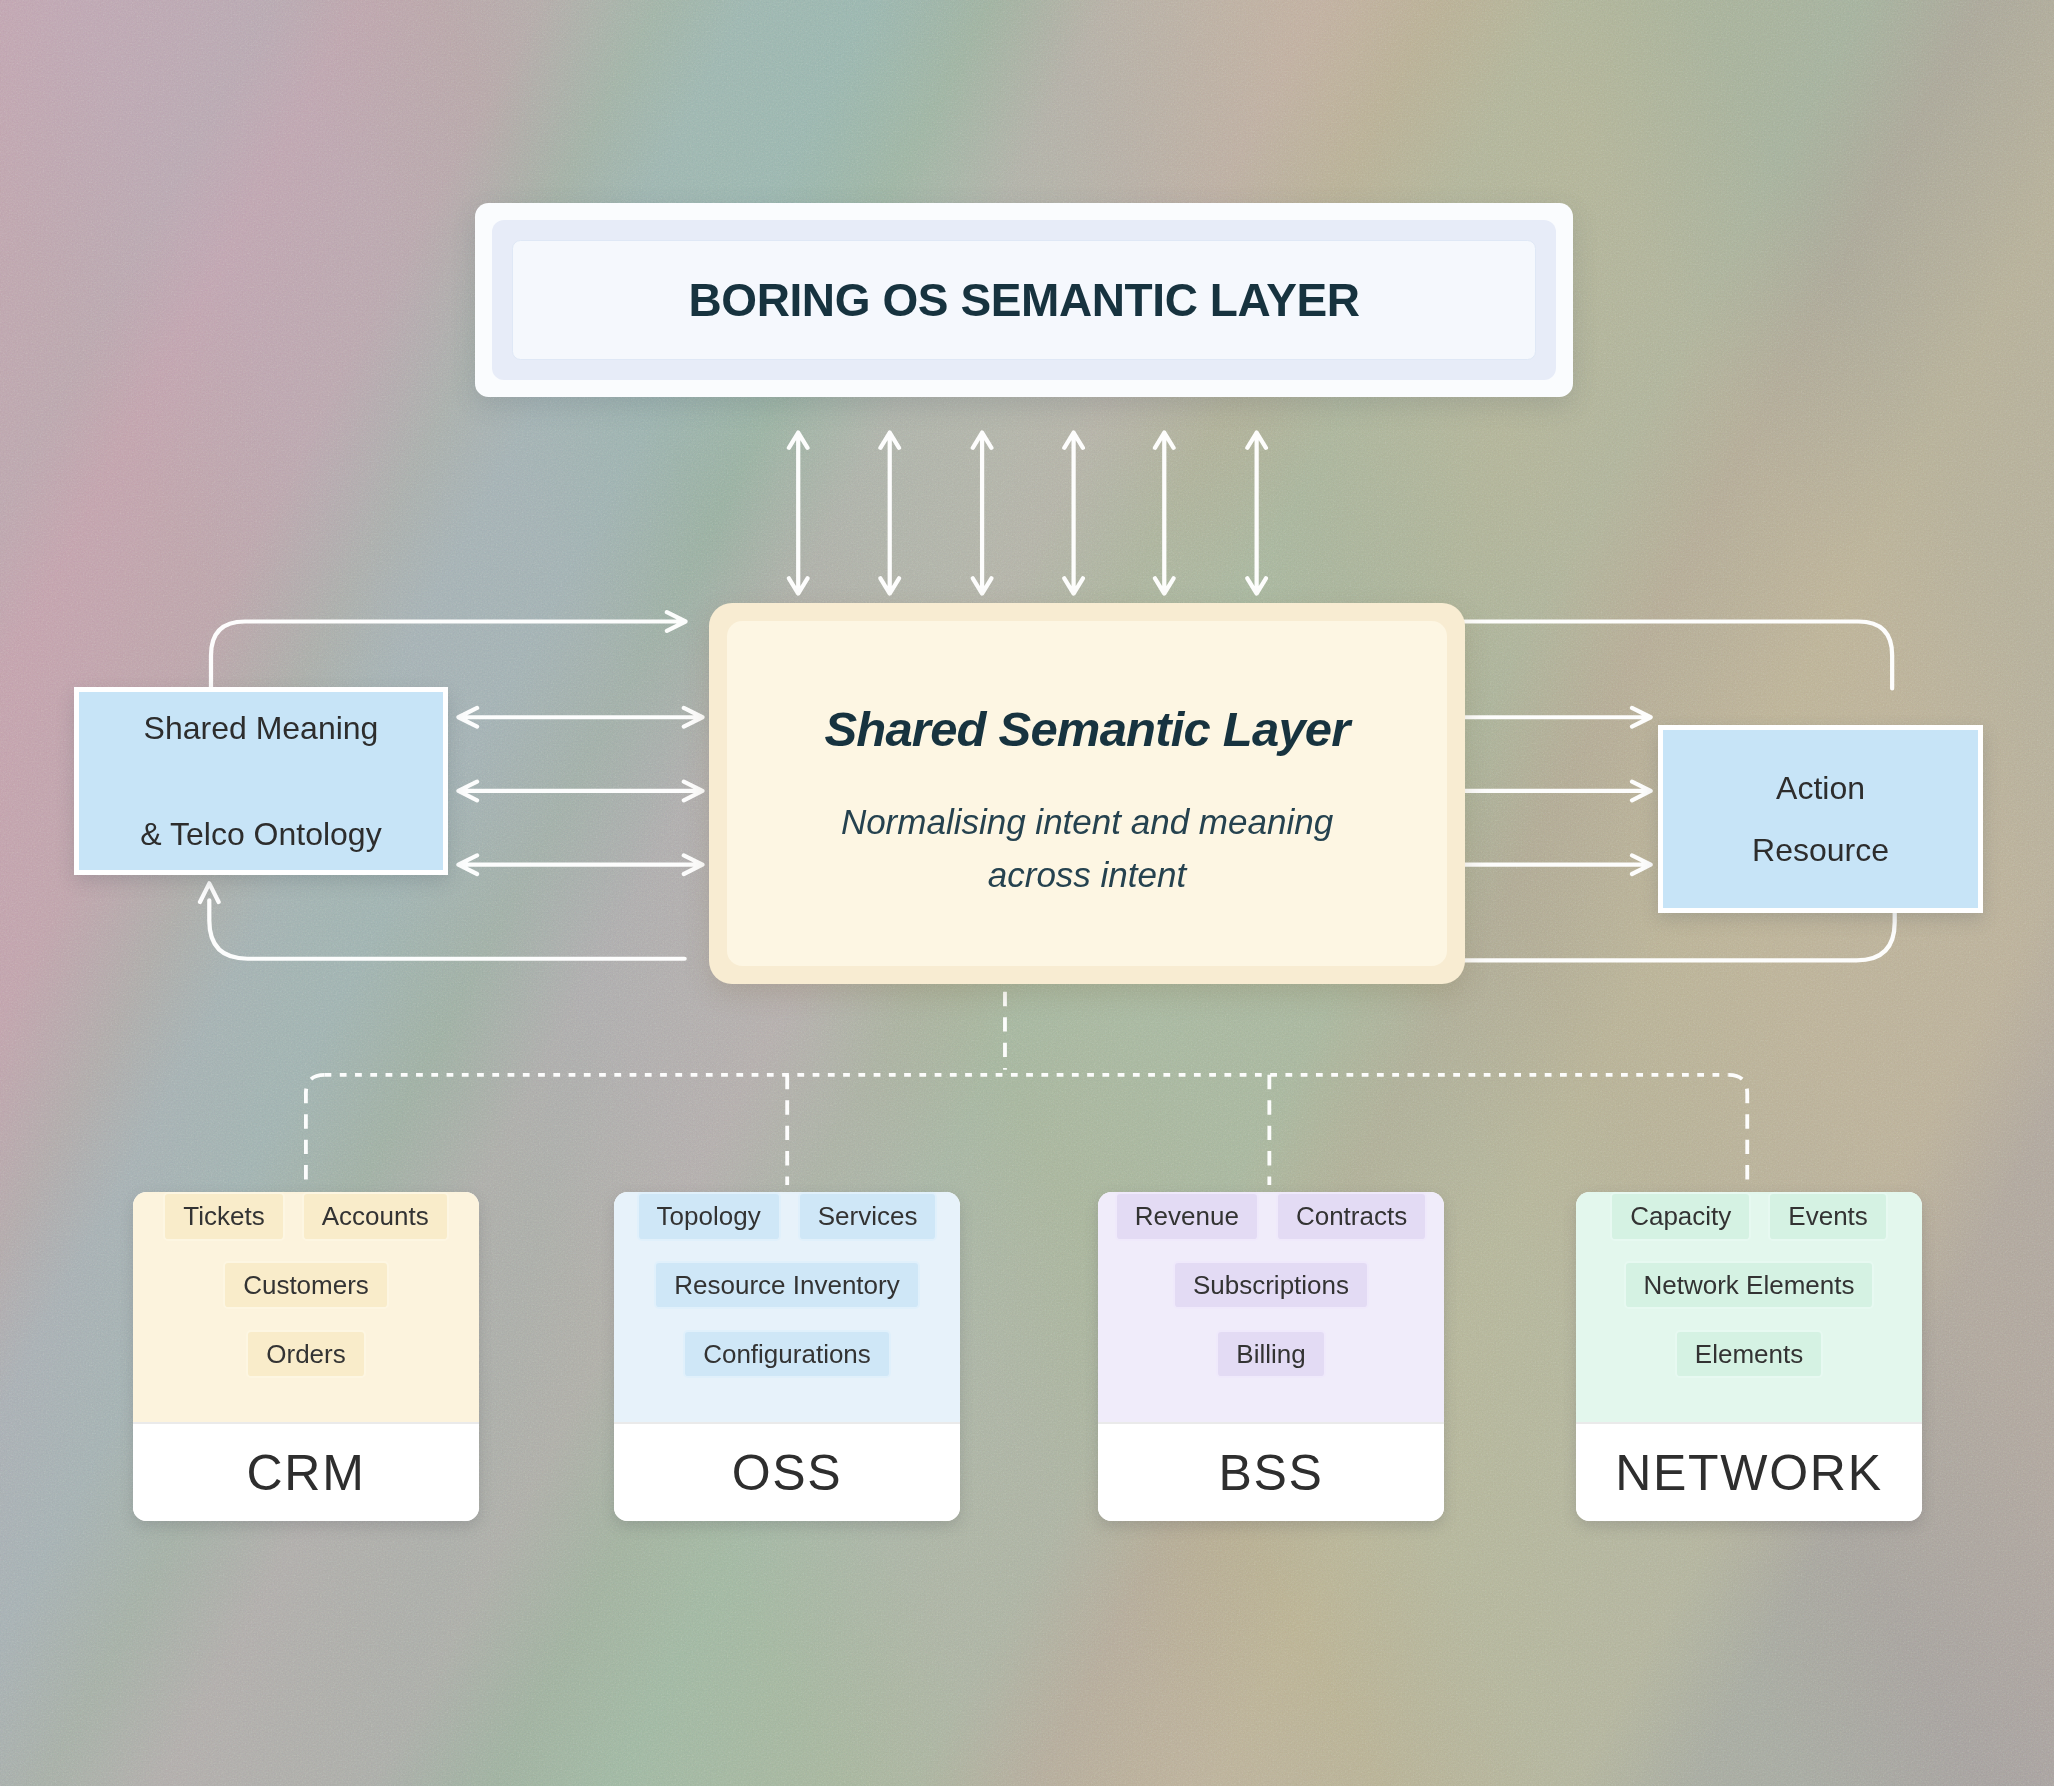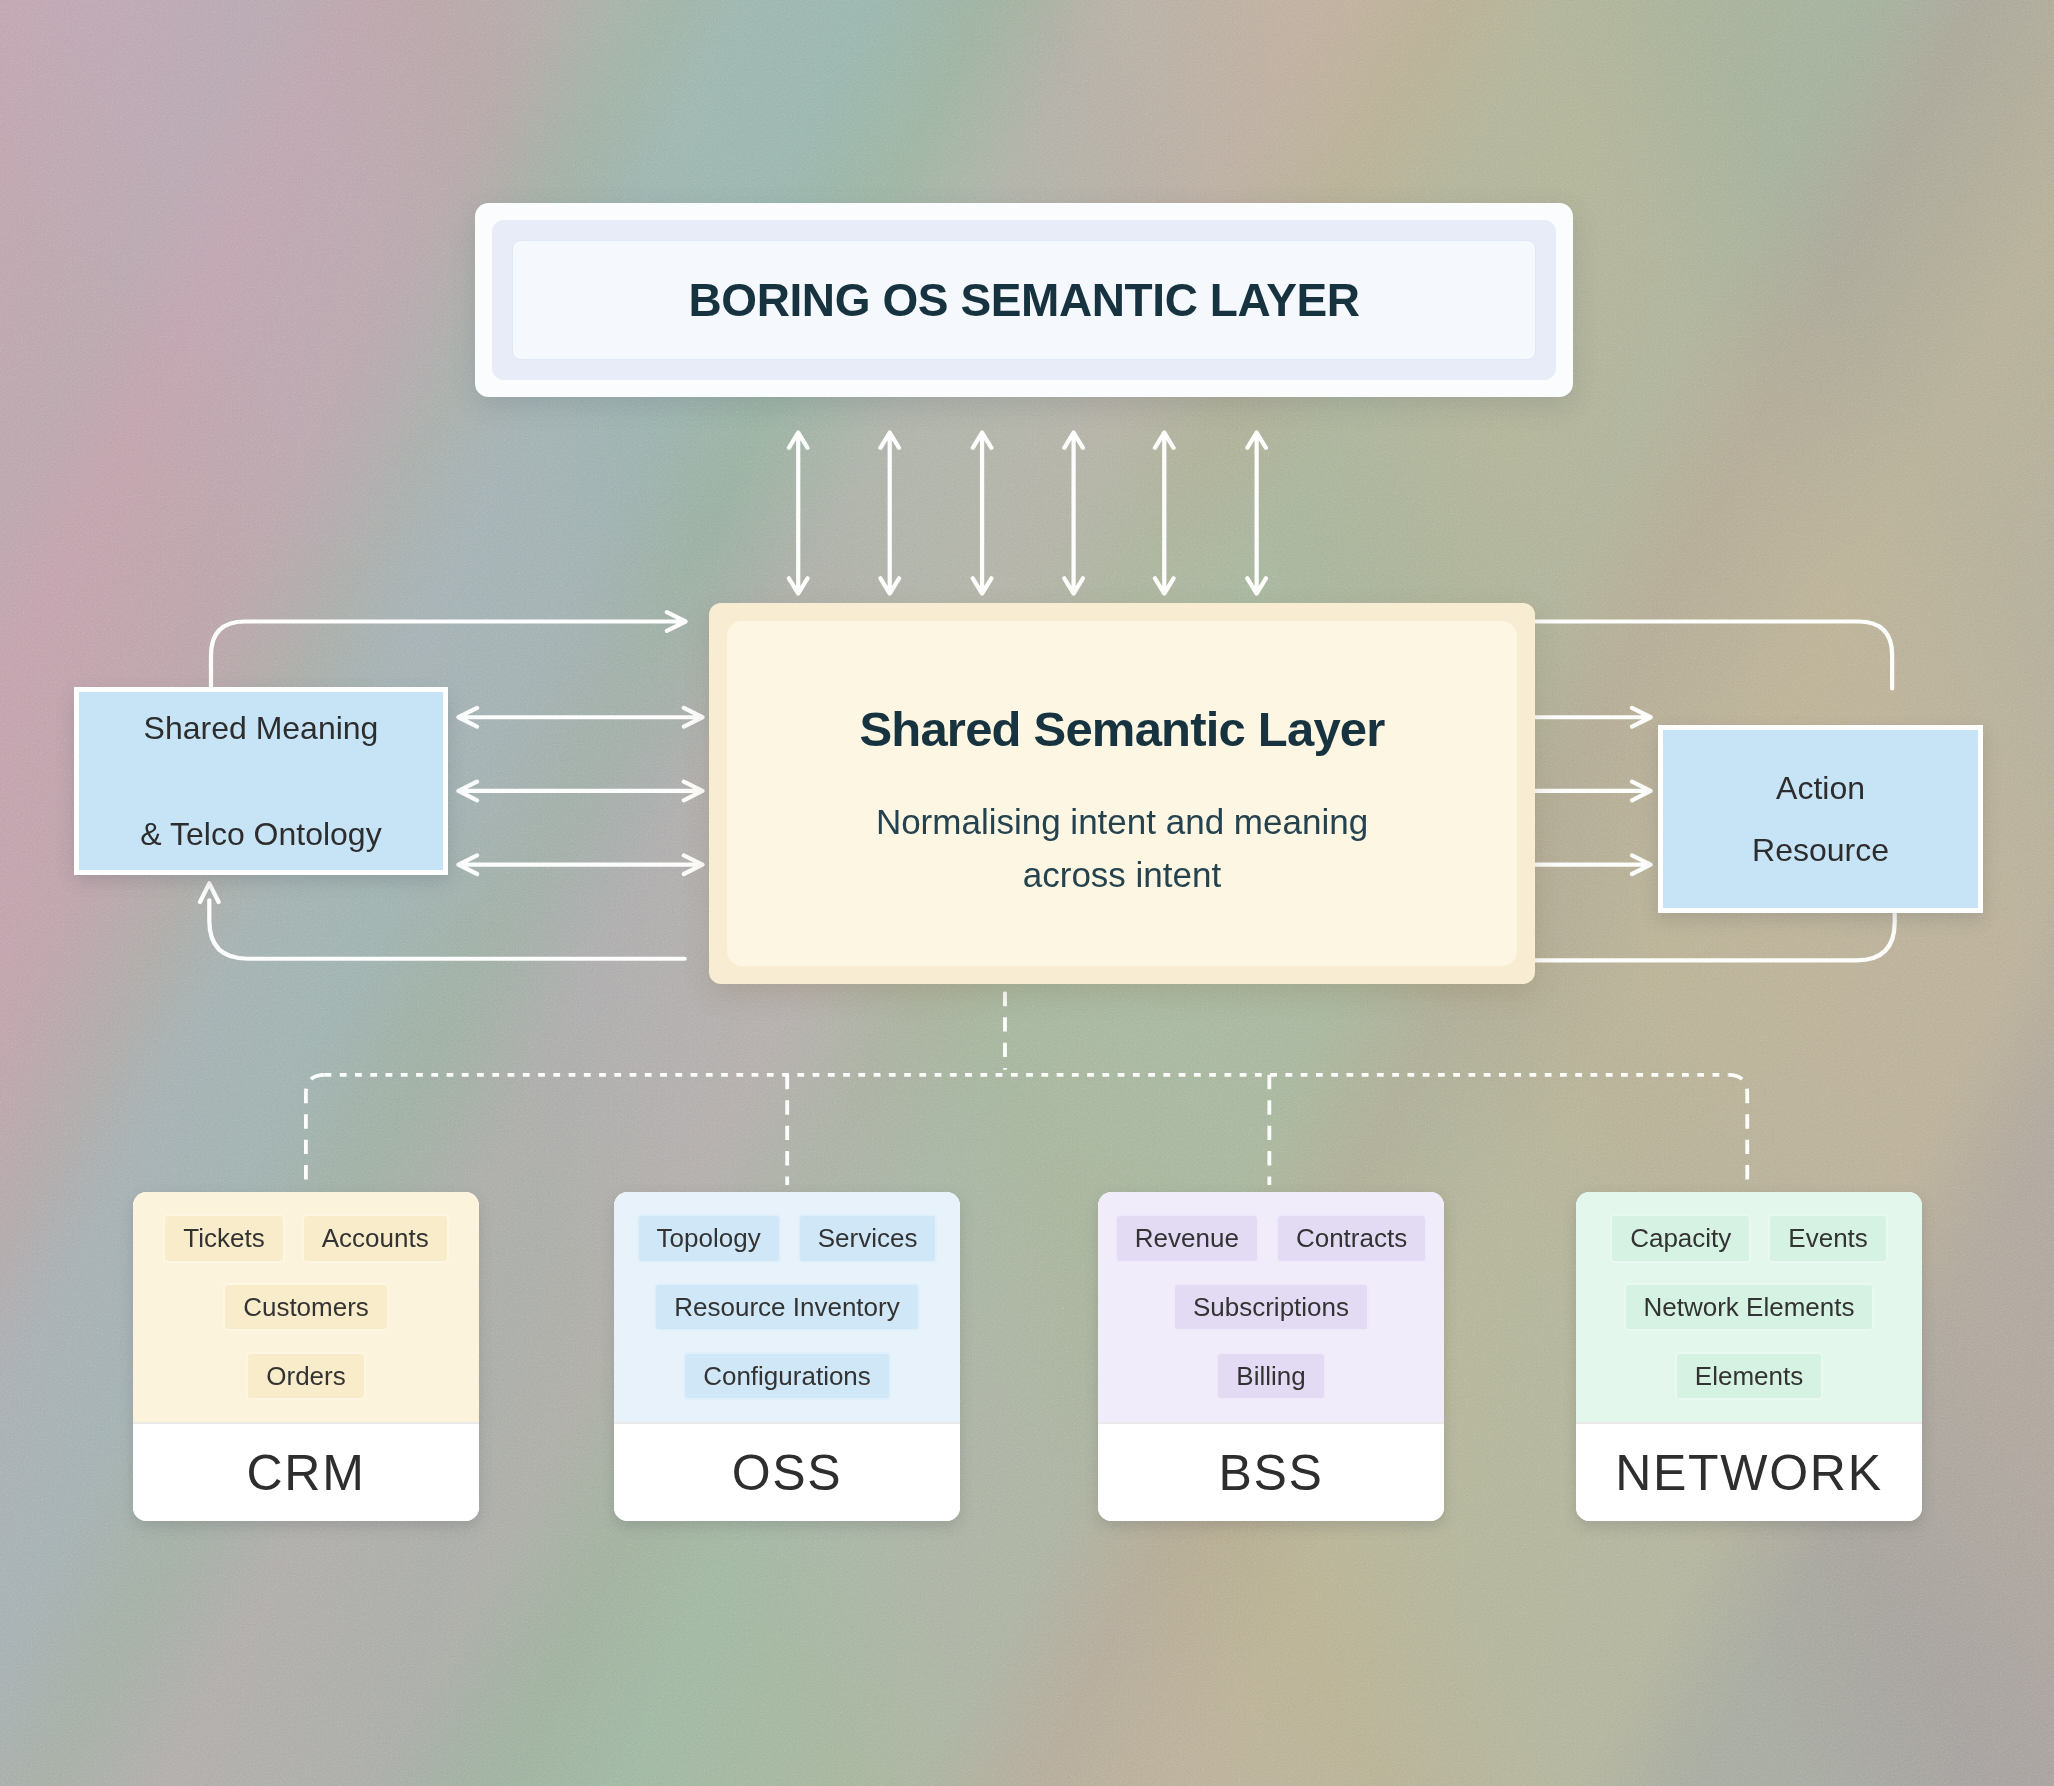--- a/index.html
+++ b/index.html
@@ -62,23 +62,24 @@
     position:absolute;inset:20.3px;background:var(--c-top-core,#f5f8fd);
     border:1.7px solid var(--c-top-border,#dfe8f6);border-radius:8.5px;
     display:flex;align-items:center;justify-content:center;
   }
   .top-title{
     font-size:46px;font-weight:bold;letter-spacing:-0.4px;
     color:var(--c-title,#16333f);
   }
 
   .middle-box{
-    position:absolute;z-index:3;left:709px;top:603px;width:826px;height:381px;
-    background:var(--c-mid-border,#f8ecd2);border-radius:12px;
+    position:absolute;z-index:3;left:709px;top:603px;width:756px;height:381px;
+    background:var(--c-mid-border,#f8ecd2);border-radius:23px;
     box-shadow:0 10.2px 25.4px rgba(120,100,60,.18);
+    font-style:italic;
   }
   .middle-inner{
     position:absolute;inset:18px;background:var(--c-mid-fill,#fdf6e3);border-radius:15.3px;
     display:flex;flex-direction:column;align-items:center;justify-content:center;
     gap:39px;padding:22px 25.4px 6.8px;box-sizing:border-box;text-align:center;
   }
   .middle-title{font-size:49px;font-weight:bold;letter-spacing:-0.8px;color:var(--c-title,#1d3a47);}
   .middle-sub{font-size:35px;line-height:1.5;color:var(--c-subtitle,#25424f);font-weight:500;}
 
   .side-box{
@@ -97,21 +98,21 @@
     background:#fff;border-radius:13.6px;overflow:hidden;
     box-shadow:0 5.1px 13.6px rgba(80,80,90,.20);
     display:flex;flex-direction:column;
   }
   .sys-crm{left:133px;}
   .sys-oss{left:614px;}
   .sys-bss{left:1098px;}
   .sys-network{left:1576px;}
   .sys-panel{
     height:230px;box-sizing:border-box;background:var(--panel,#eee);
-    padding-top:22px;display:flex;flex-direction:column;align-items:center;gap:20.3px;
+    display:flex;flex-direction:column;align-items:center;gap:20.3px;
   }
   .chip-row{display:flex;gap:17px;justify-content:center;}
   .chip{
     font-size:26px;font-weight:500;color:#333;background:var(--chip,#ddd);
     border:2.5px solid var(--chip-border,#eee);border-radius:5.1px;padding:6.8px 18px;
     white-space:nowrap;
   }
   .sys-label{
     flex:1;display:flex;align-items:center;justify-content:center;
     font-size:50px;letter-spacing:1.7px;font-weight:500;color:var(--c-label,#2e2e2e);

